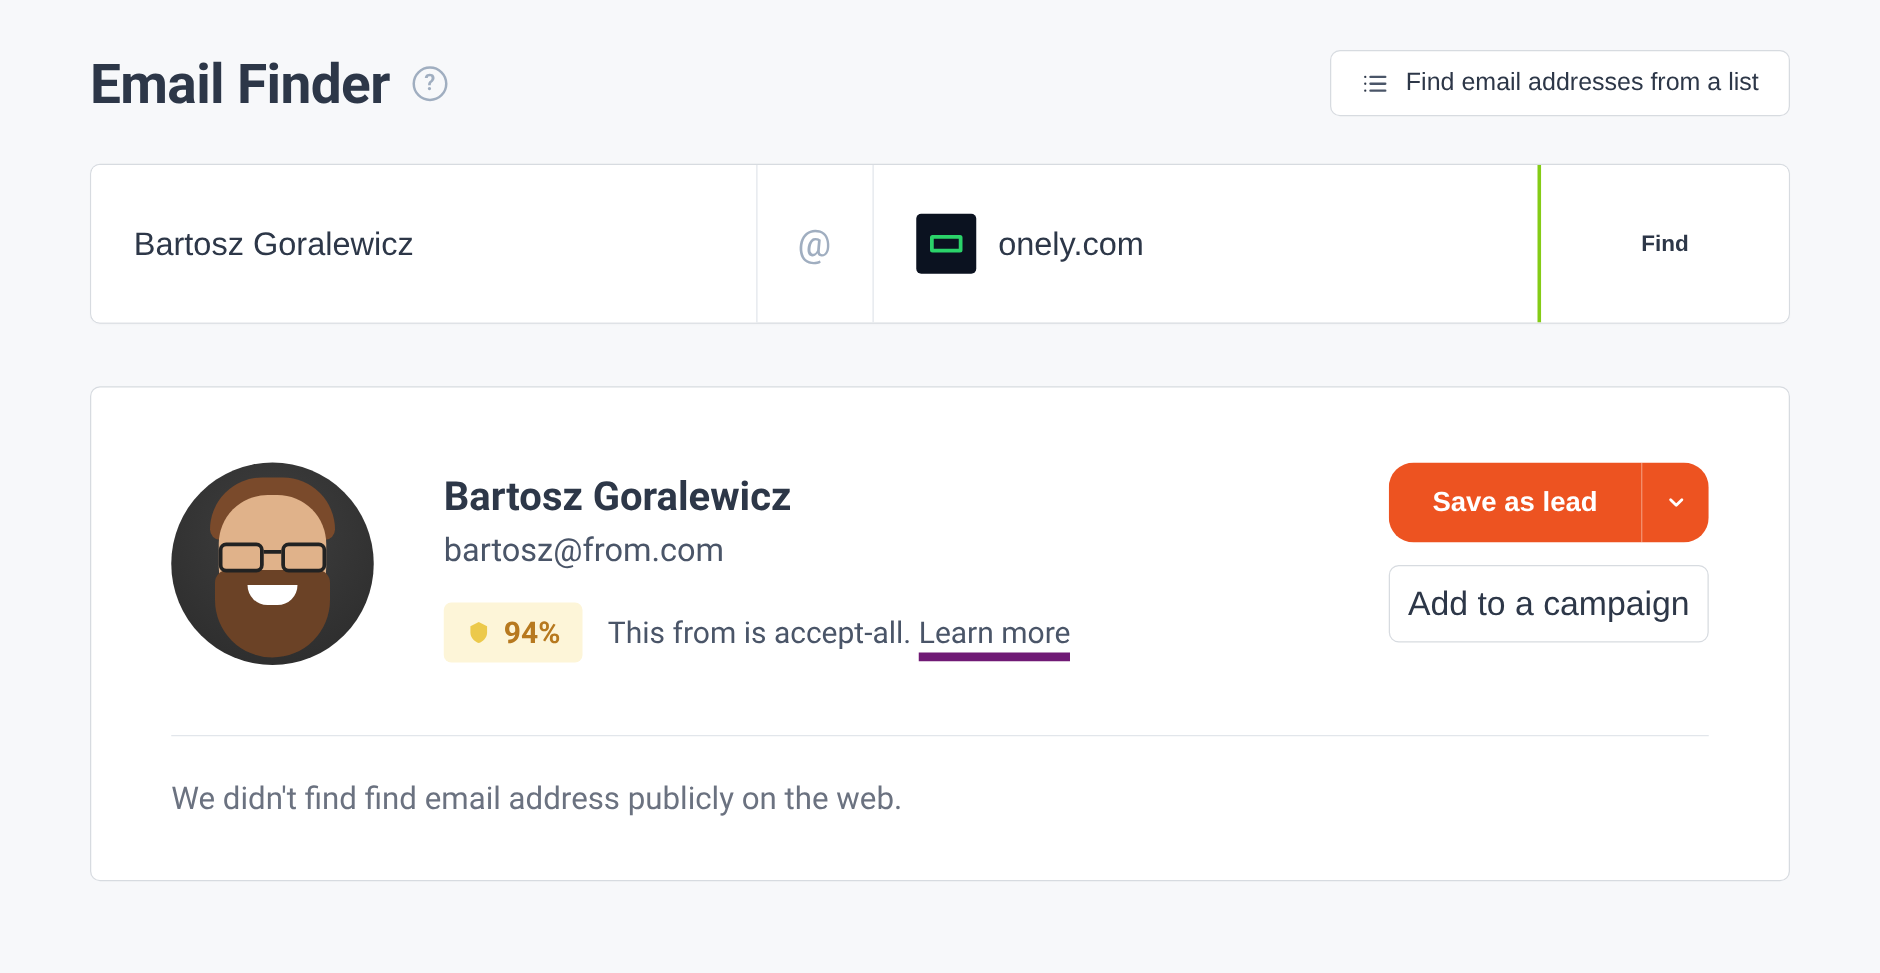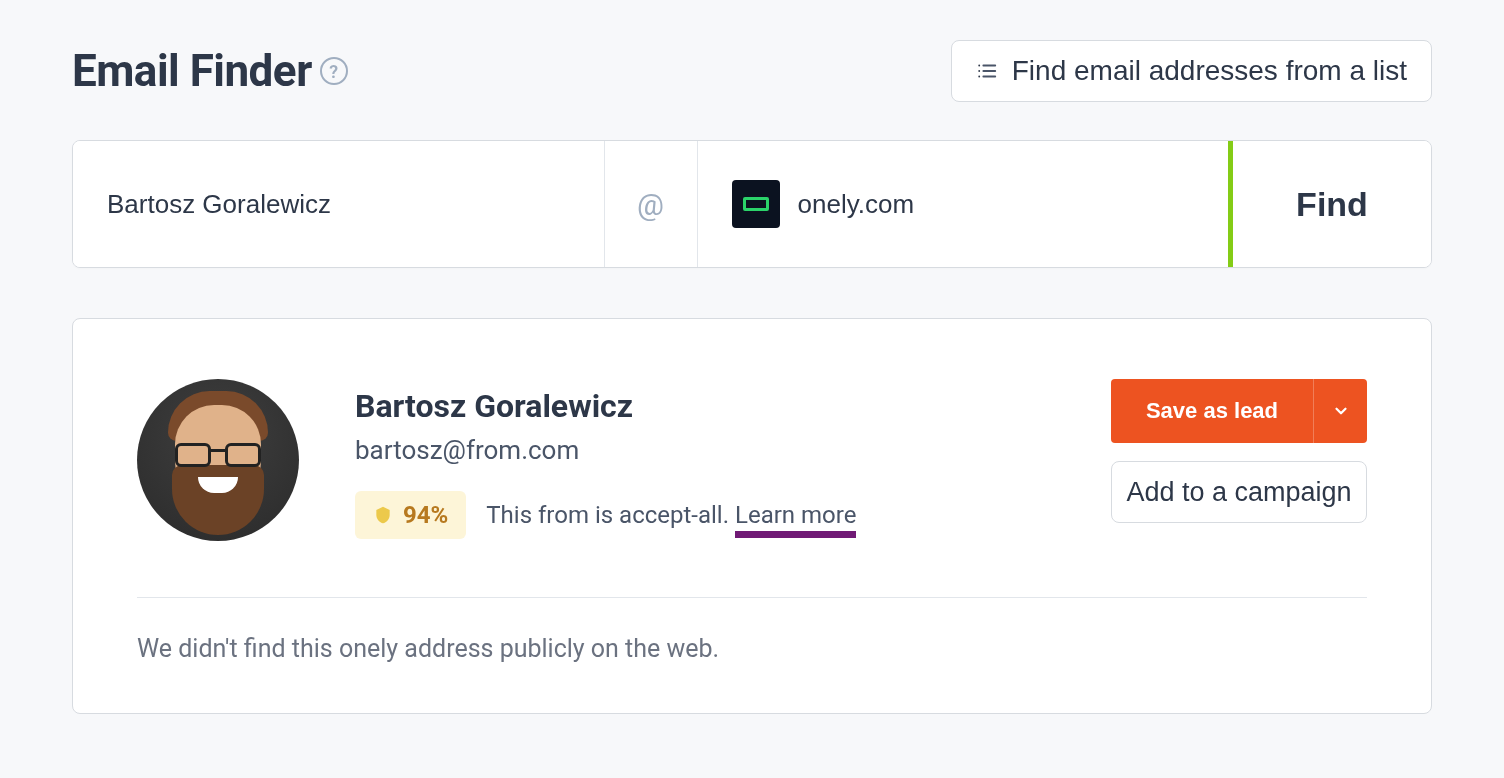--- a/index.html
+++ b/index.html
@@ -15,21 +15,21 @@
   .header-row {
     display: flex;
     justify-content: space-between;
     align-items: center;
     margin-bottom: 38px;
   }
 
   .title-wrap {
     display: flex;
     align-items: center;
-    gap: 8px;
+    gap: 18px;
   }
 
   h1.page-title {
     font-size: 44px;
     font-weight: 700;
     color: #2d3748;
     letter-spacing: -0.5px;
   }
 
   .help-icon {
@@ -43,21 +43,21 @@
     color: #a0aec0;
     font-size: 18px;
     font-weight: 600;
   }
 
   .btn-outline {
     background: #fff;
     border: 1px solid #d7dbe0;
     border-radius: 8px;
     padding: 14px 24px;
-    font-size: 28px;
+    font-size: 20px;
     font-weight: 500;
     color: #2d3748;
     display: inline-flex;
     align-items: center;
     gap: 14px;
     cursor: pointer;
   }
 
   .list-icon-svg { width: 22px; height: 22px; stroke: #4a5568; }
 
@@ -91,21 +91,21 @@
     font-size: 30px;
     color: #a0aec0;
   }
 
   .domain-cell {
     flex: 1;
     display: flex;
     align-items: center;
     gap: 18px;
     padding: 0 34px;
-    border-right: 5px solid #84cc16;
+    border-right: 3px solid #84cc16;
   }
 
   .favicon {
     width: 48px;
     height: 48px;
     background: #0b1220;
     border-radius: 4px;
     display: flex;
     align-items: center;
     justify-content: center;
@@ -123,21 +123,21 @@
     font-size: 26px;
     color: #2d3748;
     outline: none;
     flex: 1;
   }
 
   .find-btn {
     width: 198px;
     background: #fff;
     border: none;
-    font-size: 34px;
+    font-size: 18px;
     font-weight: 700;
     color: #2d3748;
     cursor: pointer;
   }
 
   .result-card {
     background: #fff;
     border: 1px solid #d7dbe0;
     border-radius: 8px;
     padding: 60px 64px 50px 64px;
@@ -254,21 +254,21 @@
     flex-direction: column;
     gap: 18px;
     width: 256px;
     flex-shrink: 0;
   }
 
   .split-btn {
     display: flex;
     width: 100%;
     height: 64px;
-    border-radius: 4px;
+    border-radius: 20px;
     overflow: hidden;
   }
 
   .save-lead-btn {
     flex: 1;
     background: #ed5321;
     color: #fff;
     border: none;
     font-size: 22px;
     font-weight: 600;
@@ -382,14 +382,14 @@
             <polyline points="6 9 12 15 18 9"></polyline>
           </svg>
         </button>
       </div>
       <button class="add-campaign-btn">Add to a campaign</button>
     </div>
   </div>
 
   <div class="divider"></div>
 
-  <div class="not-found">We didn't find this onely address publicly on the web.</div>
+  <div class="not-found">We didn't find find email address publicly on the web.</div>
 </div>
 
 </body></html>

